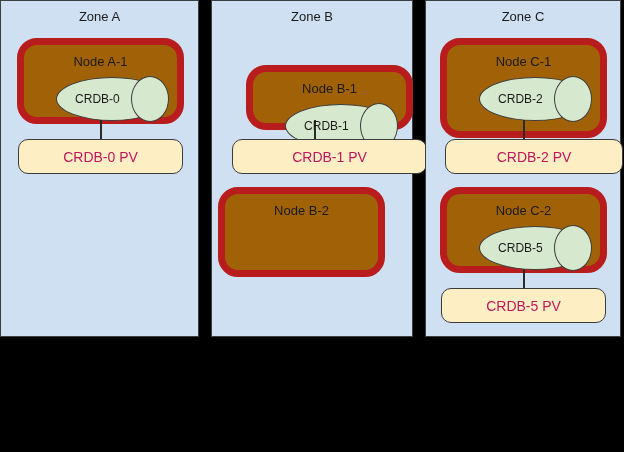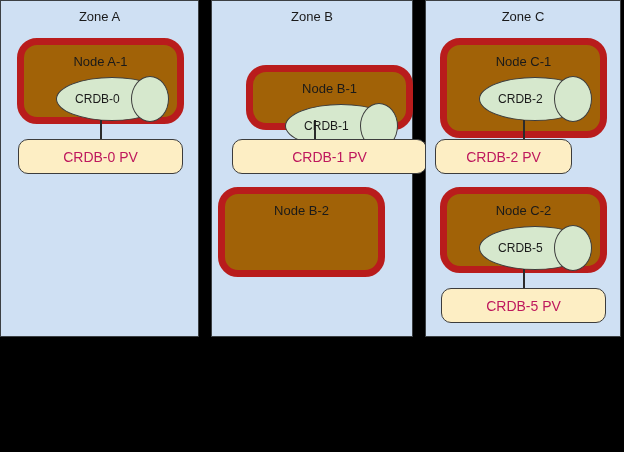--- a/index.html
+++ b/index.html
@@ -180,21 +180,21 @@
       <div class="node-title">Node C-1</div>
       <div class="pod" style="left:32px; top:32px; width:112px; height:44px;">
         <div class="pod-body"></div>
         <div class="pod-cap"></div>
         <div class="pod-label">CRDB-2</div>
       </div>
     </div>
 
     <div class="connector" style="left:97px; top:119px; height:21px;"></div>
 
-    <div class="pv" style="left:9px; top:138px; width:137px; height:35px;text-align:center;">
+    <div class="pv" style="left:19px; top:138px; width:178px; height:35px;text-align:center;">
       <span class="pv-label">CRDB-2 PV</span>
     </div>
 
     <div class="node" style="left:14px; top:186px; width:167px; height:86px;">
       <div class="node-title">Node C-2</div>
       <div class="pod" style="left:32px; top:32px; width:112px; height:44px;">
         <div class="pod-body"></div>
         <div class="pod-cap"></div>
         <div class="pod-label">CRDB-5</div>
       </div>

